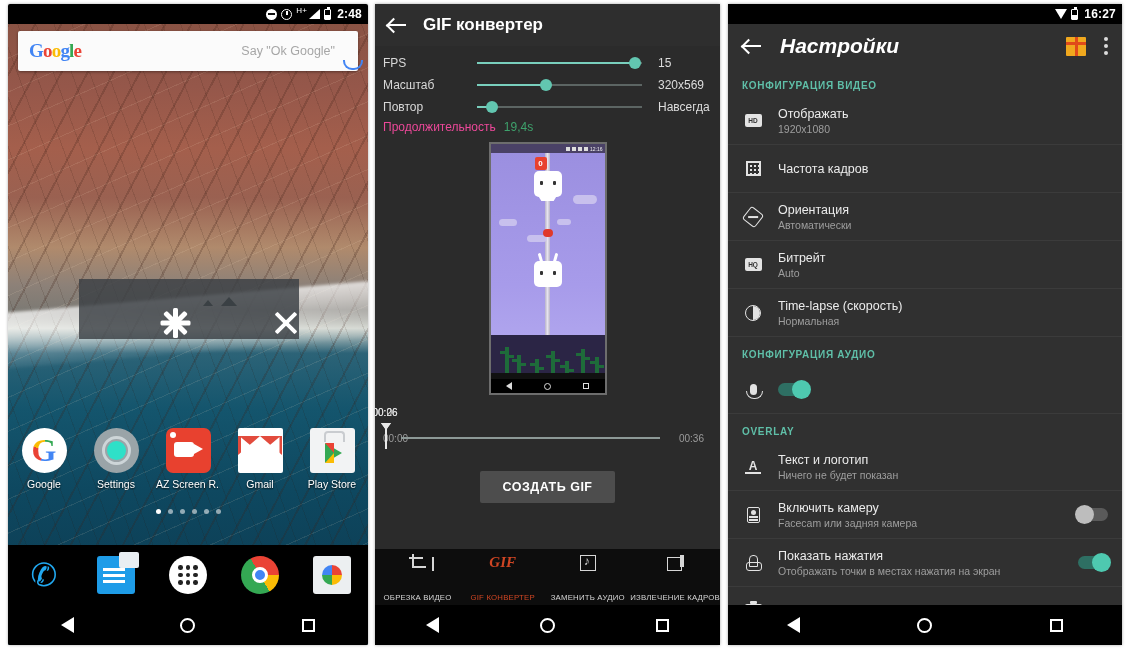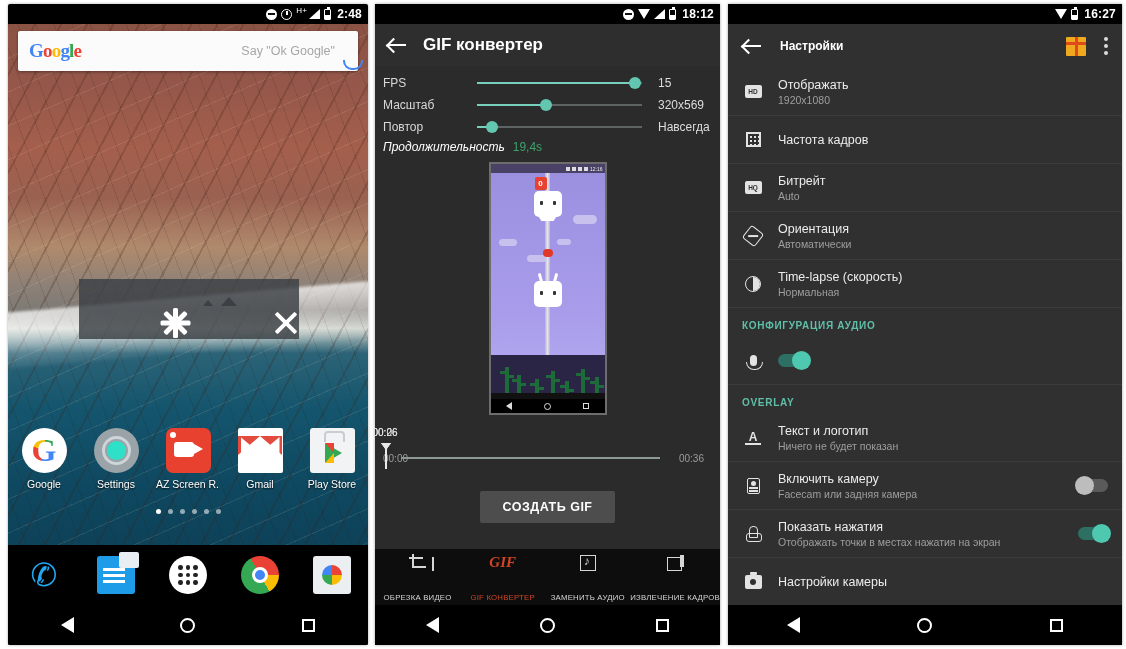--- a/index.html
+++ b/index.html
@@ -185,21 +185,21 @@
   #p2 .title { color:#fff; font-size:17px; font-weight:600; }
 
   #p2 .sliders { padding: 6px 8px 2px 8px; background:#2b2b2b; }
   .srow { display:flex; align-items:center; height:22px; gap:8px; }
   .srow .sname { color:#d8d8d8; font-size:12px; width:86px; flex:none; }
   .srow .track { flex:1; height:2px; background:#5c6563; position:relative; }
   .srow .track .fill { position:absolute; left:0; top:0; height:2px; background:#79cfbd; }
   .srow .track .knob { position:absolute; top:-5px; width:12px; height:12px; border-radius:50%; background:#62c6b0; transform: translateX(-6px); }
   .srow .sval { color:#dcdcdc; font-size:12px; width:62px; flex:none; text-align:left; padding-left:8px; }
   .durrow { display:flex; align-items:center; gap:8px; padding-top:2px; }
-  .durrow .dname { color:#ffffff; font-size:12px;font-style:italic; }
+  .durrow .dname { color:#ec4899; font-size:12px; }
   .durrow .dval { color:#3ea26c; font-size:12px; }
 
   #p2 .preview-wrap { height: 265px; display:flex; align-items:center; justify-content:center; }
   .mini {
     width: 118px; height: 253px; background:#111; border:2px solid #6d6d6d; position:relative; overflow:hidden;
   }
   .mini .msb { height: 9px; background:#4a4166; display:flex; align-items:center; justify-content:flex-end; gap:2px; padding:0 2px; }
   .mini .msb i { width:4px; height:4px; background:#ddd; display:block; }
   .mini .msb span { color:#eee; font-size:5px; }
   .mini .game {
@@ -266,21 +266,21 @@
   .ti-music { width:16px; height:16px; border:1.8px solid currentColor; position:relative; }
   .ti-music::after { content:"\266A"; position:absolute; left:3px; top:-2px; font-size:12px; }
   .ti-frames { width:17px; height:15px; position:relative; }
   .ti-frames::before { content:""; position:absolute; left:0; top:2px; width:13px; height:12px; border:1.8px solid currentColor; }
   .ti-frames::after { content:""; position:absolute; right:0; top:0; width:4px; height:12px; background:currentColor; }
 
   
   #p3 { left: 728px; top: 4px; width: 394px; height: 641px; background:#303030;
         box-shadow: 0 0 3px rgba(0,0,0,.35); }
   #p3 .appbar { height: 44px; background:#303030; display:flex; align-items:center; padding:0 14px; gap:18px; }
-  #p3 .title { color:#fff; font-size:12px; font-weight:600; flex:1; }
+  #p3 .title { color:#fff; font-size:21px; font-weight:600; flex:1;font-style:italic; }
   .gift { width:20px; height:19px; position:relative; background:#f0a81e; border-radius:1px; }
   .gift::before { content:""; position:absolute; left:0; top:5px; width:20px; height:3px; background:#e04a1a; }
   .gift::after  { content:""; position:absolute; left:8.5px; top:0; width:3px; height:19px; background:#e04a1a; }
   .kebab { width:4px; height:18px; position:relative; }
   .kebab i { position:absolute; left:0; width:4px; height:4px; border-radius:50%; background:#dcdcdc; }
   .kebab i:nth-child(1){top:0}.kebab i:nth-child(2){top:7px}.kebab i:nth-child(3){top:14px}
 
   #p3 .list { height: 557px; overflow: hidden; background:#303030; }
   .sec-head { color:#5fbfa8; font-size:10px; font-weight:700; letter-spacing:.7px; padding: 12px 14px 6px 14px; }
   .srowi { display:flex; align-items:center; padding: 9px 14px; gap:14px; border-bottom:1px solid #3b3b3b; min-height:48px; }
@@ -423,35 +423,20 @@
     </div>
 
     <div class="navbar" style="position:absolute;left:0;right:0;bottom:0">
       <span class="nav-back"></span>
       <span class="nav-home"></span>
       <span class="nav-rec"></span>
     </div>
   </div>
 
   <div class="phone" id="p2">
-    <div class="statusbar">
-      <span class="sb-ico">
-          <span class="ico-dnd"></span>
-        </span>
-      <span class="sb-ico">
-          <span class="ico-wifi"></span>
-        </span>
-      <span class="sb-ico">
-          <span class="ico-signal"></span>
-        </span>
-      <span class="sb-ico">
-          <span class="ico-batt"></span>
-        </span>
-      <span class="sb-time">18:12</span>
-    </div>
 
     <div class="appbar">
       <span class="arrow-back"></span>
       <span class="title">GIF конвертер</span>
     </div>
 
     <div class="sliders">
       <div class="srow">
         <span class="sname">FPS</span>
         <span class="track">
@@ -594,20 +579,21 @@
       <span class="gift"></span>
       <span class="kebab">
           <i></i>
           <i></i>
           <i></i>
         </span>
     </div>
 
     <div class="list">
 
+      <div class="sec-head">КОНФИГУРАЦИЯ ВИДЕО</div>
 
       <div class="srowi">
         <span class="sico">
             <span class="bx">HD</span>
           </span>
         <span class="stxt">
           <span class="st" style="display:block">Отображать</span>
           <span class="ss" style="display:block">1920x1080</span>
         </span>
       </div>
@@ -616,35 +602,35 @@
         <span class="sico">
             <span class="film"></span>
           </span>
         <span class="stxt">
           <span class="st" style="display:block">Частота кадров</span>
         </span>
       </div>
 
       <div class="srowi">
         <span class="sico">
+            <span class="rot"></span>
+          </span>
+        <span class="stxt">
+          <span class="st" style="display:block">Ориентация</span>
+          <span class="ss" style="display:block">Автоматически</span>
+        </span>
+      </div>
+
+      <div class="srowi">
+        <span class="sico">
             <span class="bx">HQ</span>
           </span>
         <span class="stxt">
           <span class="st" style="display:block">Битрейт</span>
           <span class="ss" style="display:block">Auto</span>
-        </span>
-      </div>
-
-      <div class="srowi">
-        <span class="sico">
-            <span class="rot"></span>
-          </span>
-        <span class="stxt">
-          <span class="st" style="display:block">Ориентация</span>
-          <span class="ss" style="display:block">Автоматически</span>
         </span>
       </div>
 
       <div class="srowi">
         <span class="sico">
             <span class="tlc"></span>
           </span>
         <span class="stxt">
           <span class="st" style="display:block">Time-lapse (скорость)</span>
           <span class="ss" style="display:block">Нормальная</span>

